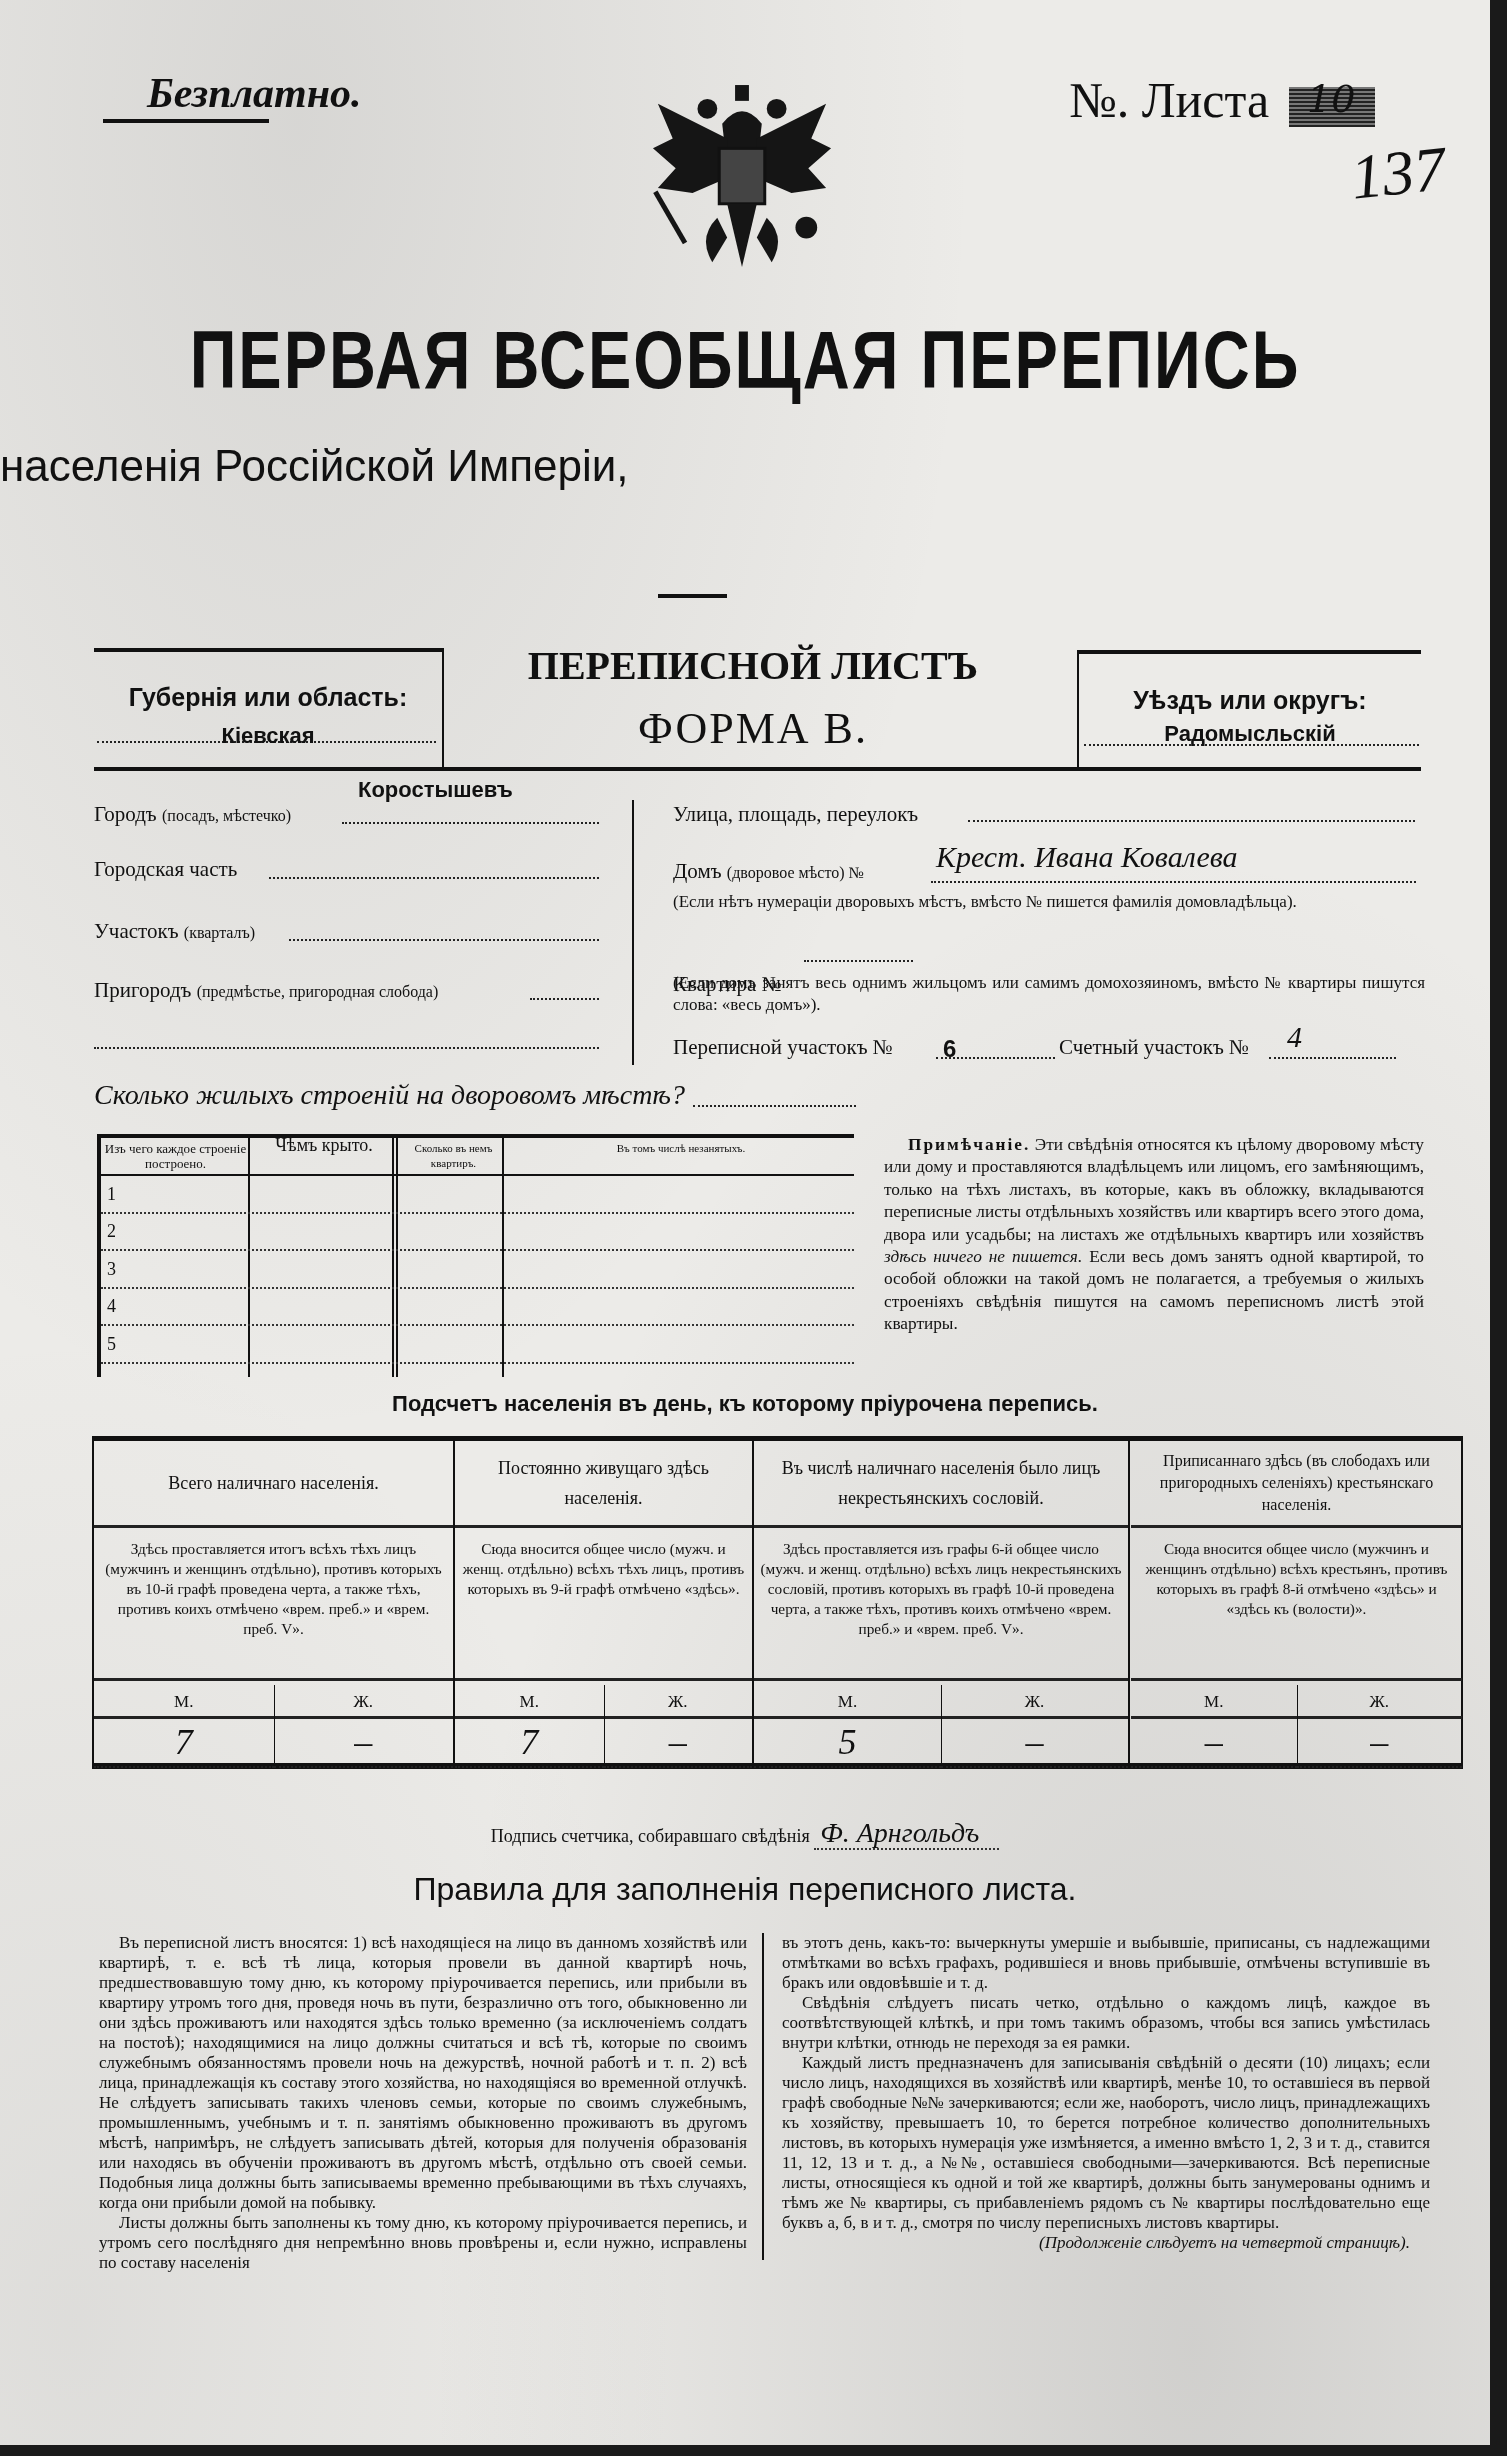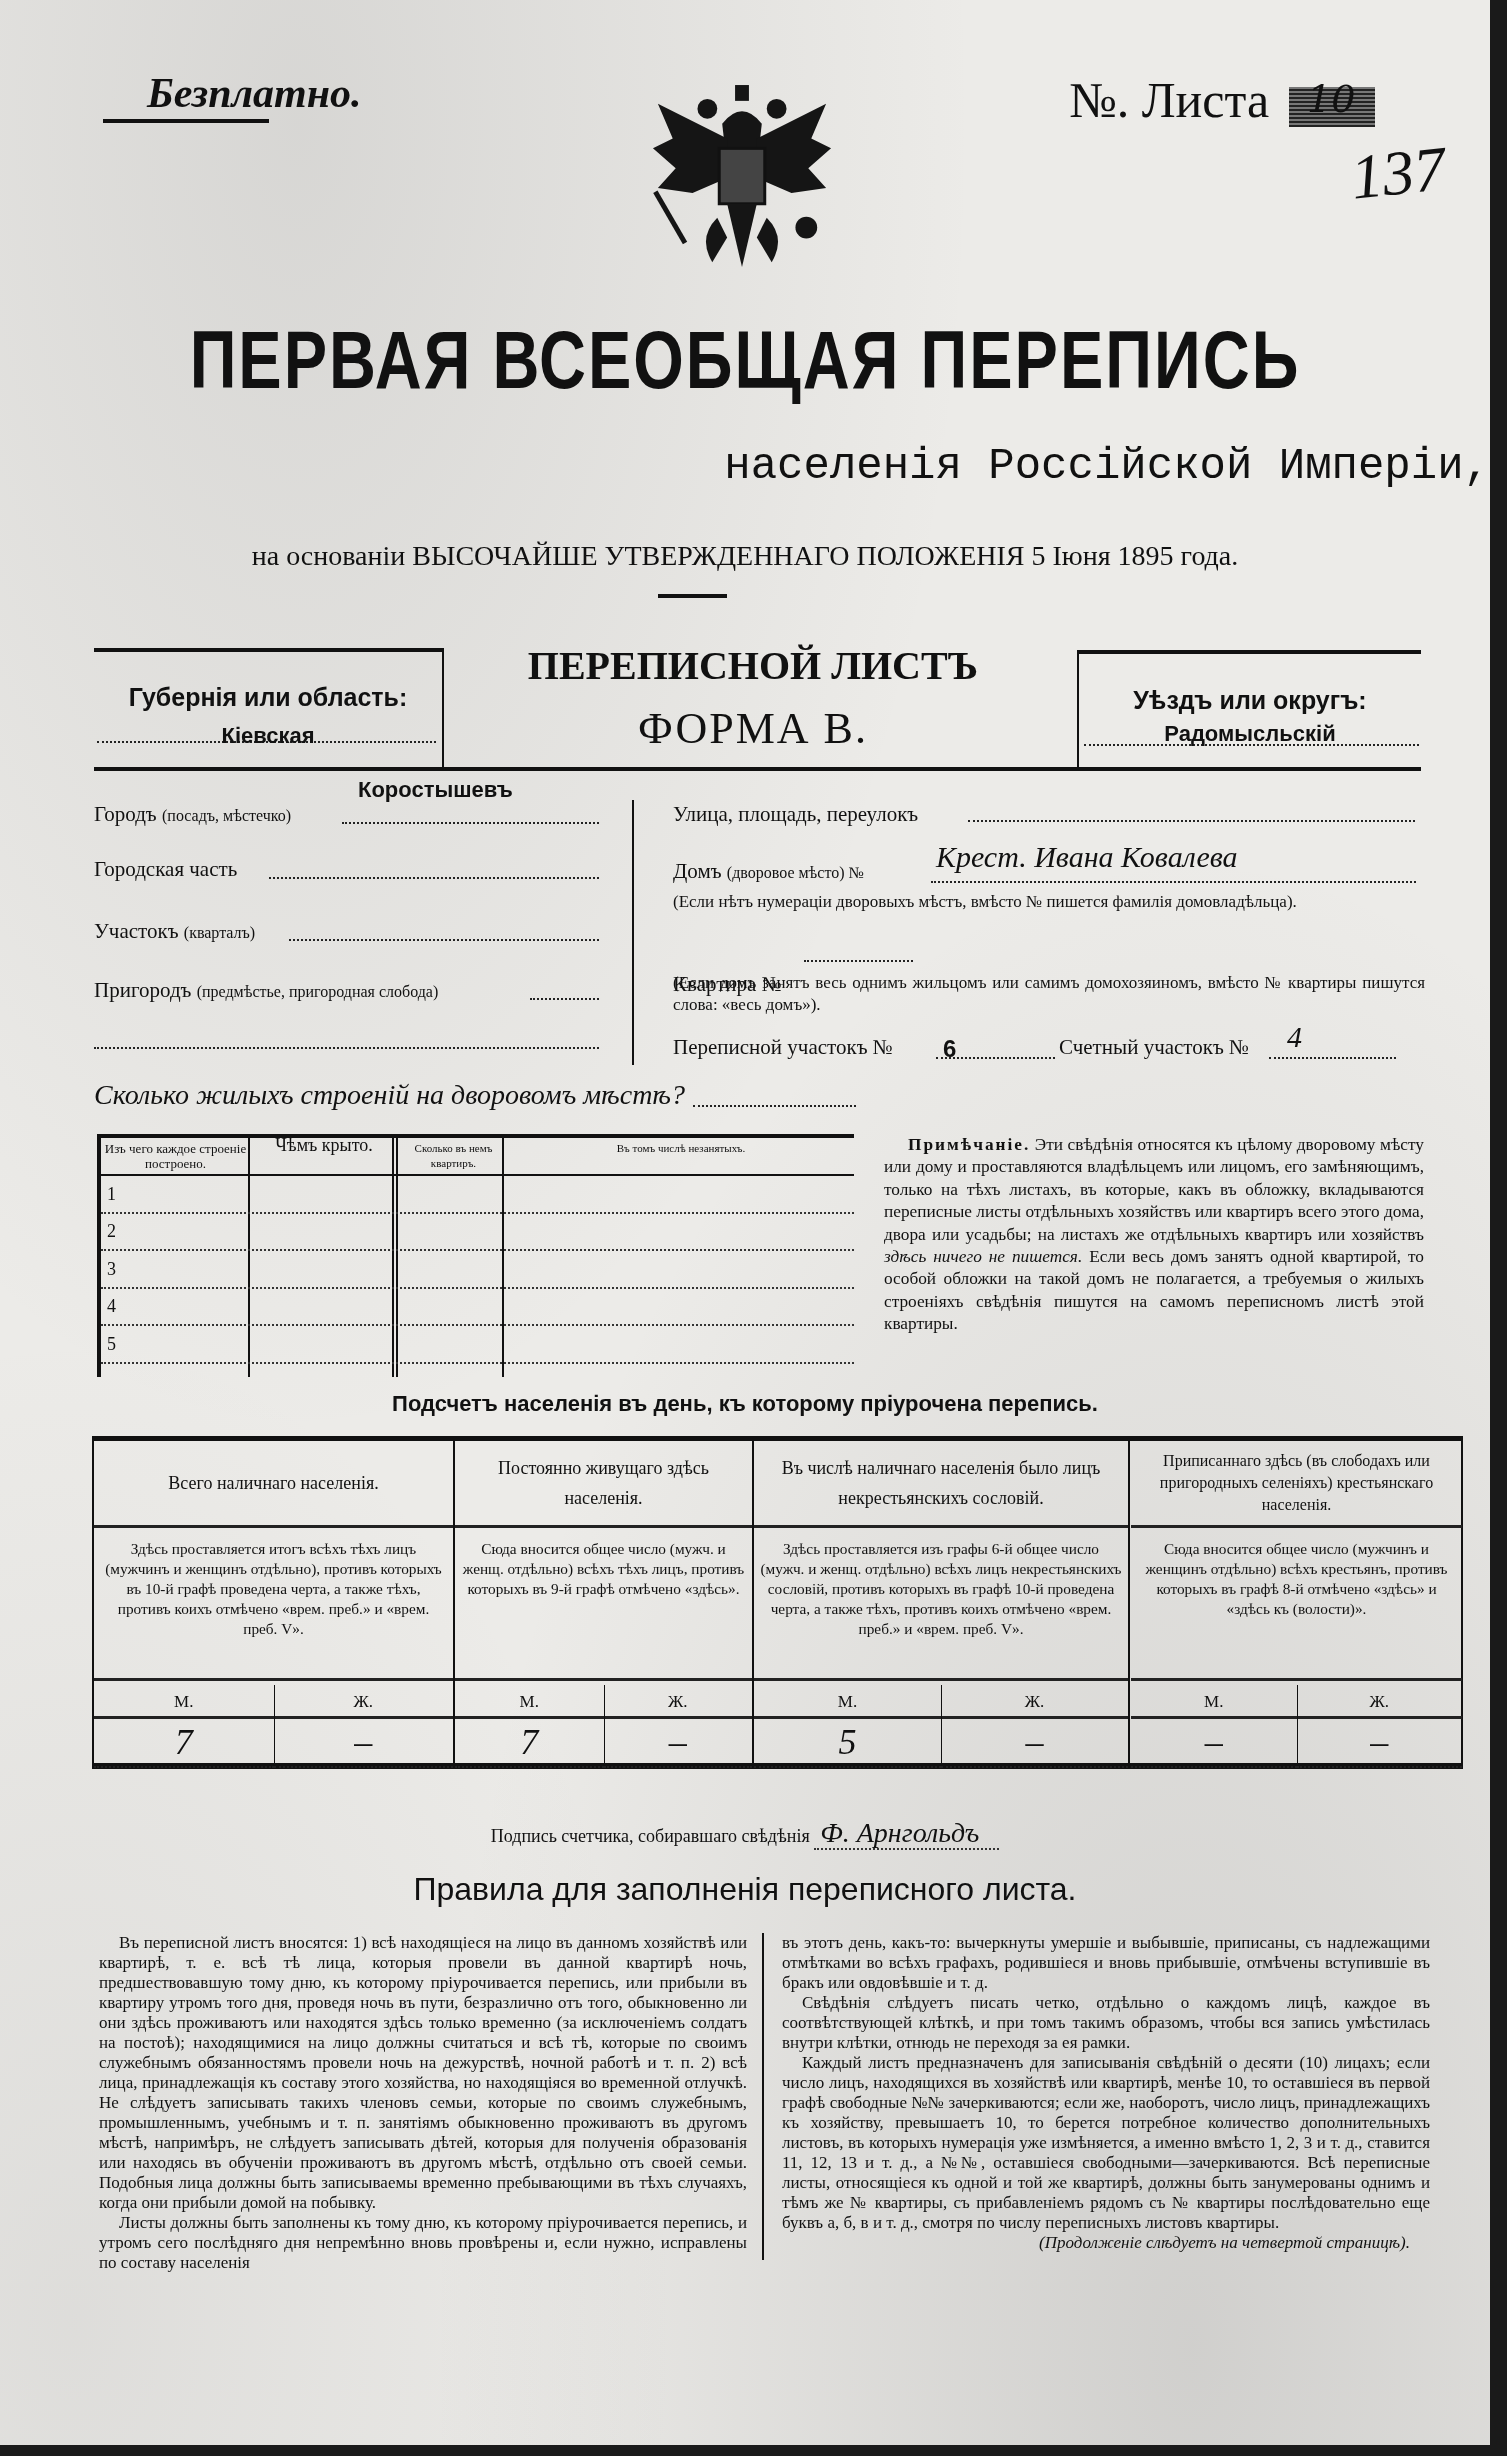--- a/index.html
+++ b/index.html
@@ -18,21 +18,21 @@
   
   .free-label { left: 147px; top: 69px; font-size: 42px; font-style: italic; font-family: "Liberation Serif", serif; font-weight: bold; }
   .free-underline { left: 103px; top: 119px; width: 163px; height: 4px; background:#111; }
   .sheet-no { left: 1069px; top: 71px; font-size: 50px; font-family: "Liberation Serif", serif; }
   .sheet-box { left: 1289px; top: 87px; width: 86px; height: 40px; background: repeating-linear-gradient(0deg,#222 0 2px,#777 2px 4px); }
   .sheet-hand { left: 1307px; top: 77px; font-size: 38px; color:#111; font-style: italic; }
   .archive-no { left: 1351px; top: 137px; font-size: 63px; font-style: italic; font-family: "Liberation Serif", serif; transform: rotate(-6deg); }
   .emblem { left: 648px; top: 79px; width: 188px; height: 208px; }
 
   .title-main { left: 0; width: 1490px; top: 322px; text-align: center; font-size: 65px; font-weight: bold; letter-spacing: 2px; font-family: "Liberation Sans", sans-serif; transform: scaleY(1.25); }
-  .title-sub { left: 0; width: 1490px; top: 441px; text-align: right; font-size: 44px; font-family: Liberation Mono, monospace; }
+  .title-sub { left: 0; width: 1490px; top: 441px; text-align: left; font-size: 44px; font-family: Liberation Sans, sans-serif; }
   .title-basis { left: 0; width: 1490px; top: 540px; text-align: center; font-size: 28px; font-family: "Liberation Serif", serif; }
   .title-rule { left: 658px; top: 594px; width: 69px; height: 4px; background: #111; }
 
   
   .hb-rule { height: 4px; background: #111; }
   .hb-vline { width: 2px; background: #111; }
   .hb-label { font-size: 25px; font-weight: bold; text-align: center; font-family: "Liberation Sans", sans-serif; }
   .hb-value { font-size: 22px; font-weight: bold; text-align: center; font-family: "Liberation Sans", sans-serif; }
   .dotline { border-bottom: 2px dotted #222; }
   .form-title { left: 446px; width: 614px; top: 642px; text-align: center; font-size: 40px; font-weight: bold; font-family: "Liberation Serif", serif; }
@@ -103,21 +103,20 @@
     </g>
   </svg>
 
   <div class="abs sheet-no">№. Листа</div>
   <div class="abs sheet-box"></div>
   <div class="abs sheet-hand">10</div>
   <div class="abs archive-no">137</div>
 
   <div class="abs title-main">ПЕРВАЯ ВСЕОБЩАЯ ПЕРЕПИСЬ</div>
   <div class="abs title-sub">населенія Россійской Имперіи,</div>
-  <div class="abs title-basis">на основаніи ВЫСОЧАЙШЕ УТВЕРЖДЕННАГО ПОЛОЖЕНІЯ 5 Іюня 1895 года.</div>
   <div class="abs title-rule"></div>
 
   <div class="abs hb-rule" style="left:94px;top:648px;width:348px"></div>
   <div class="abs hb-rule" style="left:1079px;top:650px;width:342px"></div>
   <div class="abs hb-vline" style="left:442px;top:648px;height:119px"></div>
   <div class="abs hb-vline" style="left:1077px;top:650px;height:117px"></div>
   <div class="abs hb-rule" style="left:94px;top:767px;width:1327px"></div>
 
   <div class="abs hb-label" style="left:94px;top:683px;width:348px">Губернія или область:</div>
   <div class="abs dotline" style="left:97px;top:741px;width:339px"></div>

